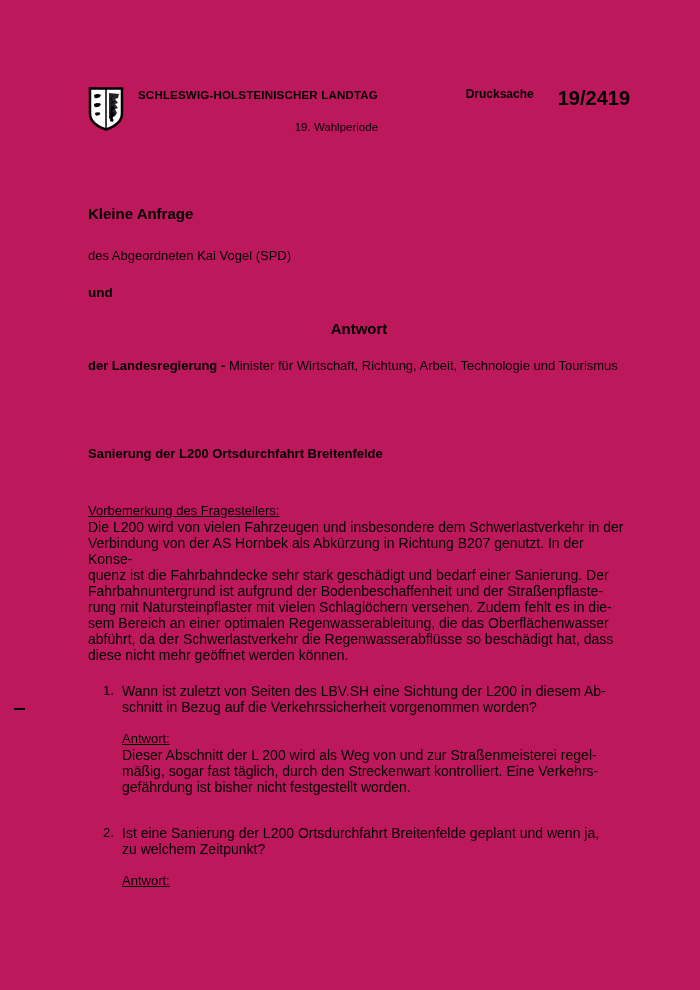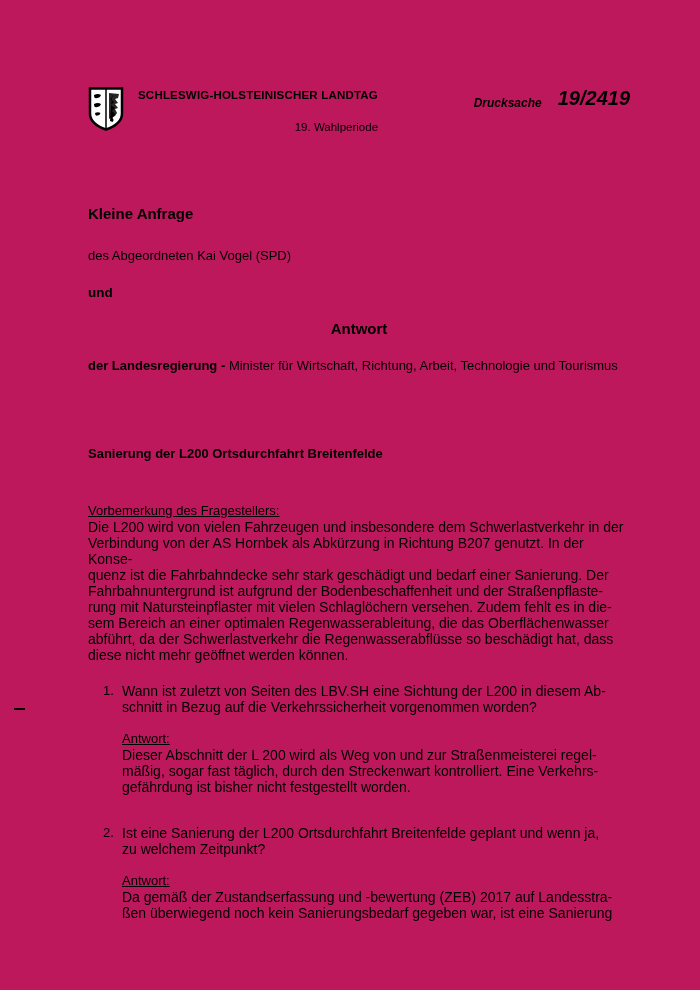--- a/index.html
+++ b/index.html
@@ -12,21 +12,21 @@
     box-sizing: border-box;
     padding: 85px 70px 40px 88px;
     overflow: hidden;
   }
   
   .header { display: flex; align-items: flex-start; }
   .crest { width: 36px; height: 44px; flex: 0 0 auto; margin-right: 14px; margin-top: 2px; }
   .org-block { padding-top: 4px; }
   .org-title { font-size: 11.5px; font-weight: bold; letter-spacing: 0.2px; }
   .org-period { font-size: 11.5px; margin-top: 20px; text-align: right; }
-  .doc-block { margin-left: auto; display: flex; align-items: flex-end; gap: 16px; padding-top: 2px; font-style: italic; }
+  .doc-block { margin-left: auto; display: flex; align-items: flex-start; gap: 24px; padding-top: 2px; }
   .doc-label { font-size: 12px; font-weight: bold; }
   .doc-number { font-size: 20px; font-weight: bold; }
 
   
   .h-kleine { font-size: 15px; font-weight: bold; margin-top: 72px; }
   .author { font-size: 13px; margin-top: 26px; }
   .h-und { font-size: 13.5px; font-weight: bold; margin-top: 22px; }
   .h-antwort { font-size: 15px; font-weight: bold; margin-top: 20px; text-align: center; }
   .gov-line { font-size: 13px; margin-top: 20px; line-height: 17px; }
   .gov-line .bold-part { font-weight: bold; }
@@ -118,19 +118,17 @@
   </div>
 
   <div class="question-block">
     <div class="q-row">
       <div class="q-number">2.</div>
       <div class="q-text body-text">Ist eine Sanierung der L200 Ortsdurchfahrt Breitenfelde geplant und wenn ja,
 zu welchem Zeitpunkt?</div>
     </div>
     <div class="answer">
       <div class="section-label">Antwort:</div>
-      <div class="body-text">Da gemäß der Zustandserfassung und -bewertung (ZEB) 2017 auf Landesstra-
-ßen überwiegend noch kein Sanierungsbedarf gegeben war, ist eine Sanierung</div>
     </div>
   </div>
 
   <div class="fold-mark"></div>
 </div>
 
 </body></html>

